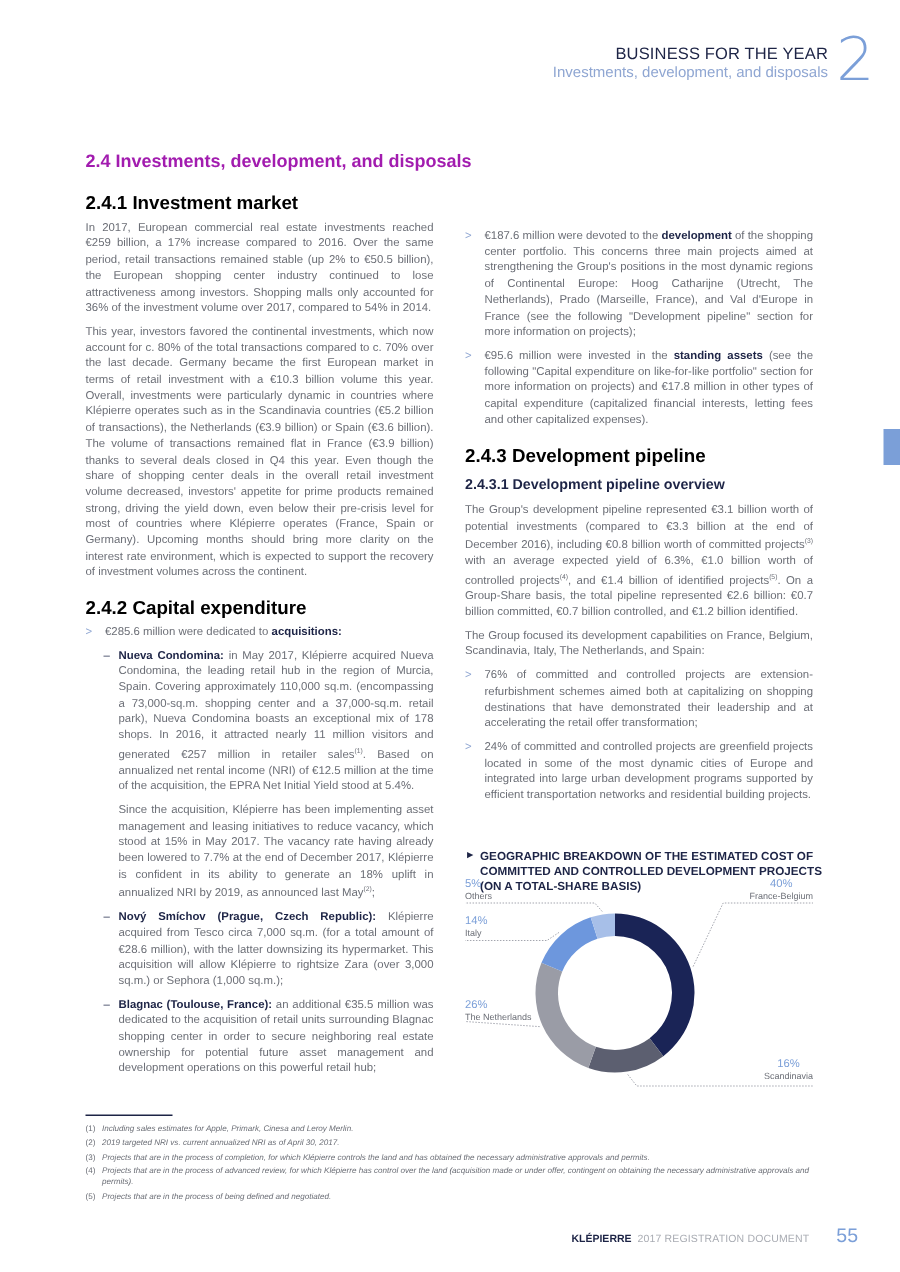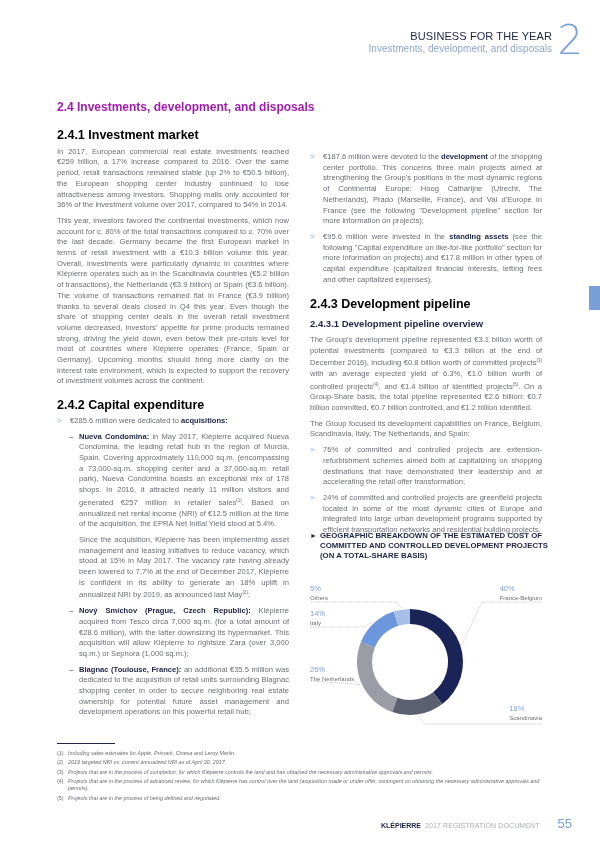--- a/index.html
+++ b/index.html
@@ -24,28 +24,28 @@
   p { text-align: justify; margin-bottom: 5px; }
   b { color: #1d2446; }
   sup { font-size: 4.5px; vertical-align: 3px; }
 
   .bul { position: relative; padding-left: 13px; text-align: justify; margin-bottom: 5px; }
   .bul .mk { position: absolute; left: 0; top: 0; color: #8fa6d2; }
   .sub { position: relative; padding-left: 22px; margin-left: 0; text-align: justify; margin-bottom: 5px; }
   .sub .mk { position: absolute; left: 12px; top: 0; color: #1d2446; }
   .sub-cont { padding-left: 22px; text-align: justify; margin-bottom: 5px; }
 
-  .chart-title { position: absolute; left: 310px; top: 531px; width: 240px; font-size: 7.8px; line-height: 10px; font-weight: bold; color: #1d2446; padding-left: 10px; }
+  .chart-title { position: absolute; left: 310px; top: 566px; width: 240px; font-size: 7.8px; line-height: 10px; font-weight: bold; color: #1d2446; padding-left: 10px; }
   .chart-title .tri { position: absolute; left: 0; top: 0; font-size: 7px; }
 
   .chart { position: absolute; left: 310px; top: 584px; width: 232px; height: 150px; }
   .chart svg { position: absolute; left: 0; top: 0; }
   .lbl { position: absolute; font-size: 6px; line-height: 8px; color: #6b6e76; }
   .lbl .pct { font-size: 7.5px; color: #7b9fd8; display: block; line-height: 10px; }
-  .lbl.r { text-align: left; }
+  .lbl.r { text-align: center; }
 
   .fn-rule { position: absolute; left: 57px; top: 743px; width: 58px; border-top: 0.6px solid #1d2446; }
   .footnotes { position: absolute; left: 57px; top: 750px; width: 495px; font-size: 5.4px; line-height: 7px; font-style: italic; color: #6b6e76; }
   .fn { position: relative; padding-left: 11px; margin-bottom: 2.4px; }
   .fn .n { position: absolute; left: 0; top: 0; font-style: normal; }
 
   .footer { position: absolute; right: 28px; top: 816px; display: flex; align-items: baseline; gap: 4px; }
   .ft-brand { font-size: 7px; font-weight: bold; color: #1d2446; }
   .ft-doc { font-size: 7px; color: #a9acb3; letter-spacing: 0.1px; }
   .ft-page { font-size: 13px; color: #7b9fd8; margin-left: 14px; }

